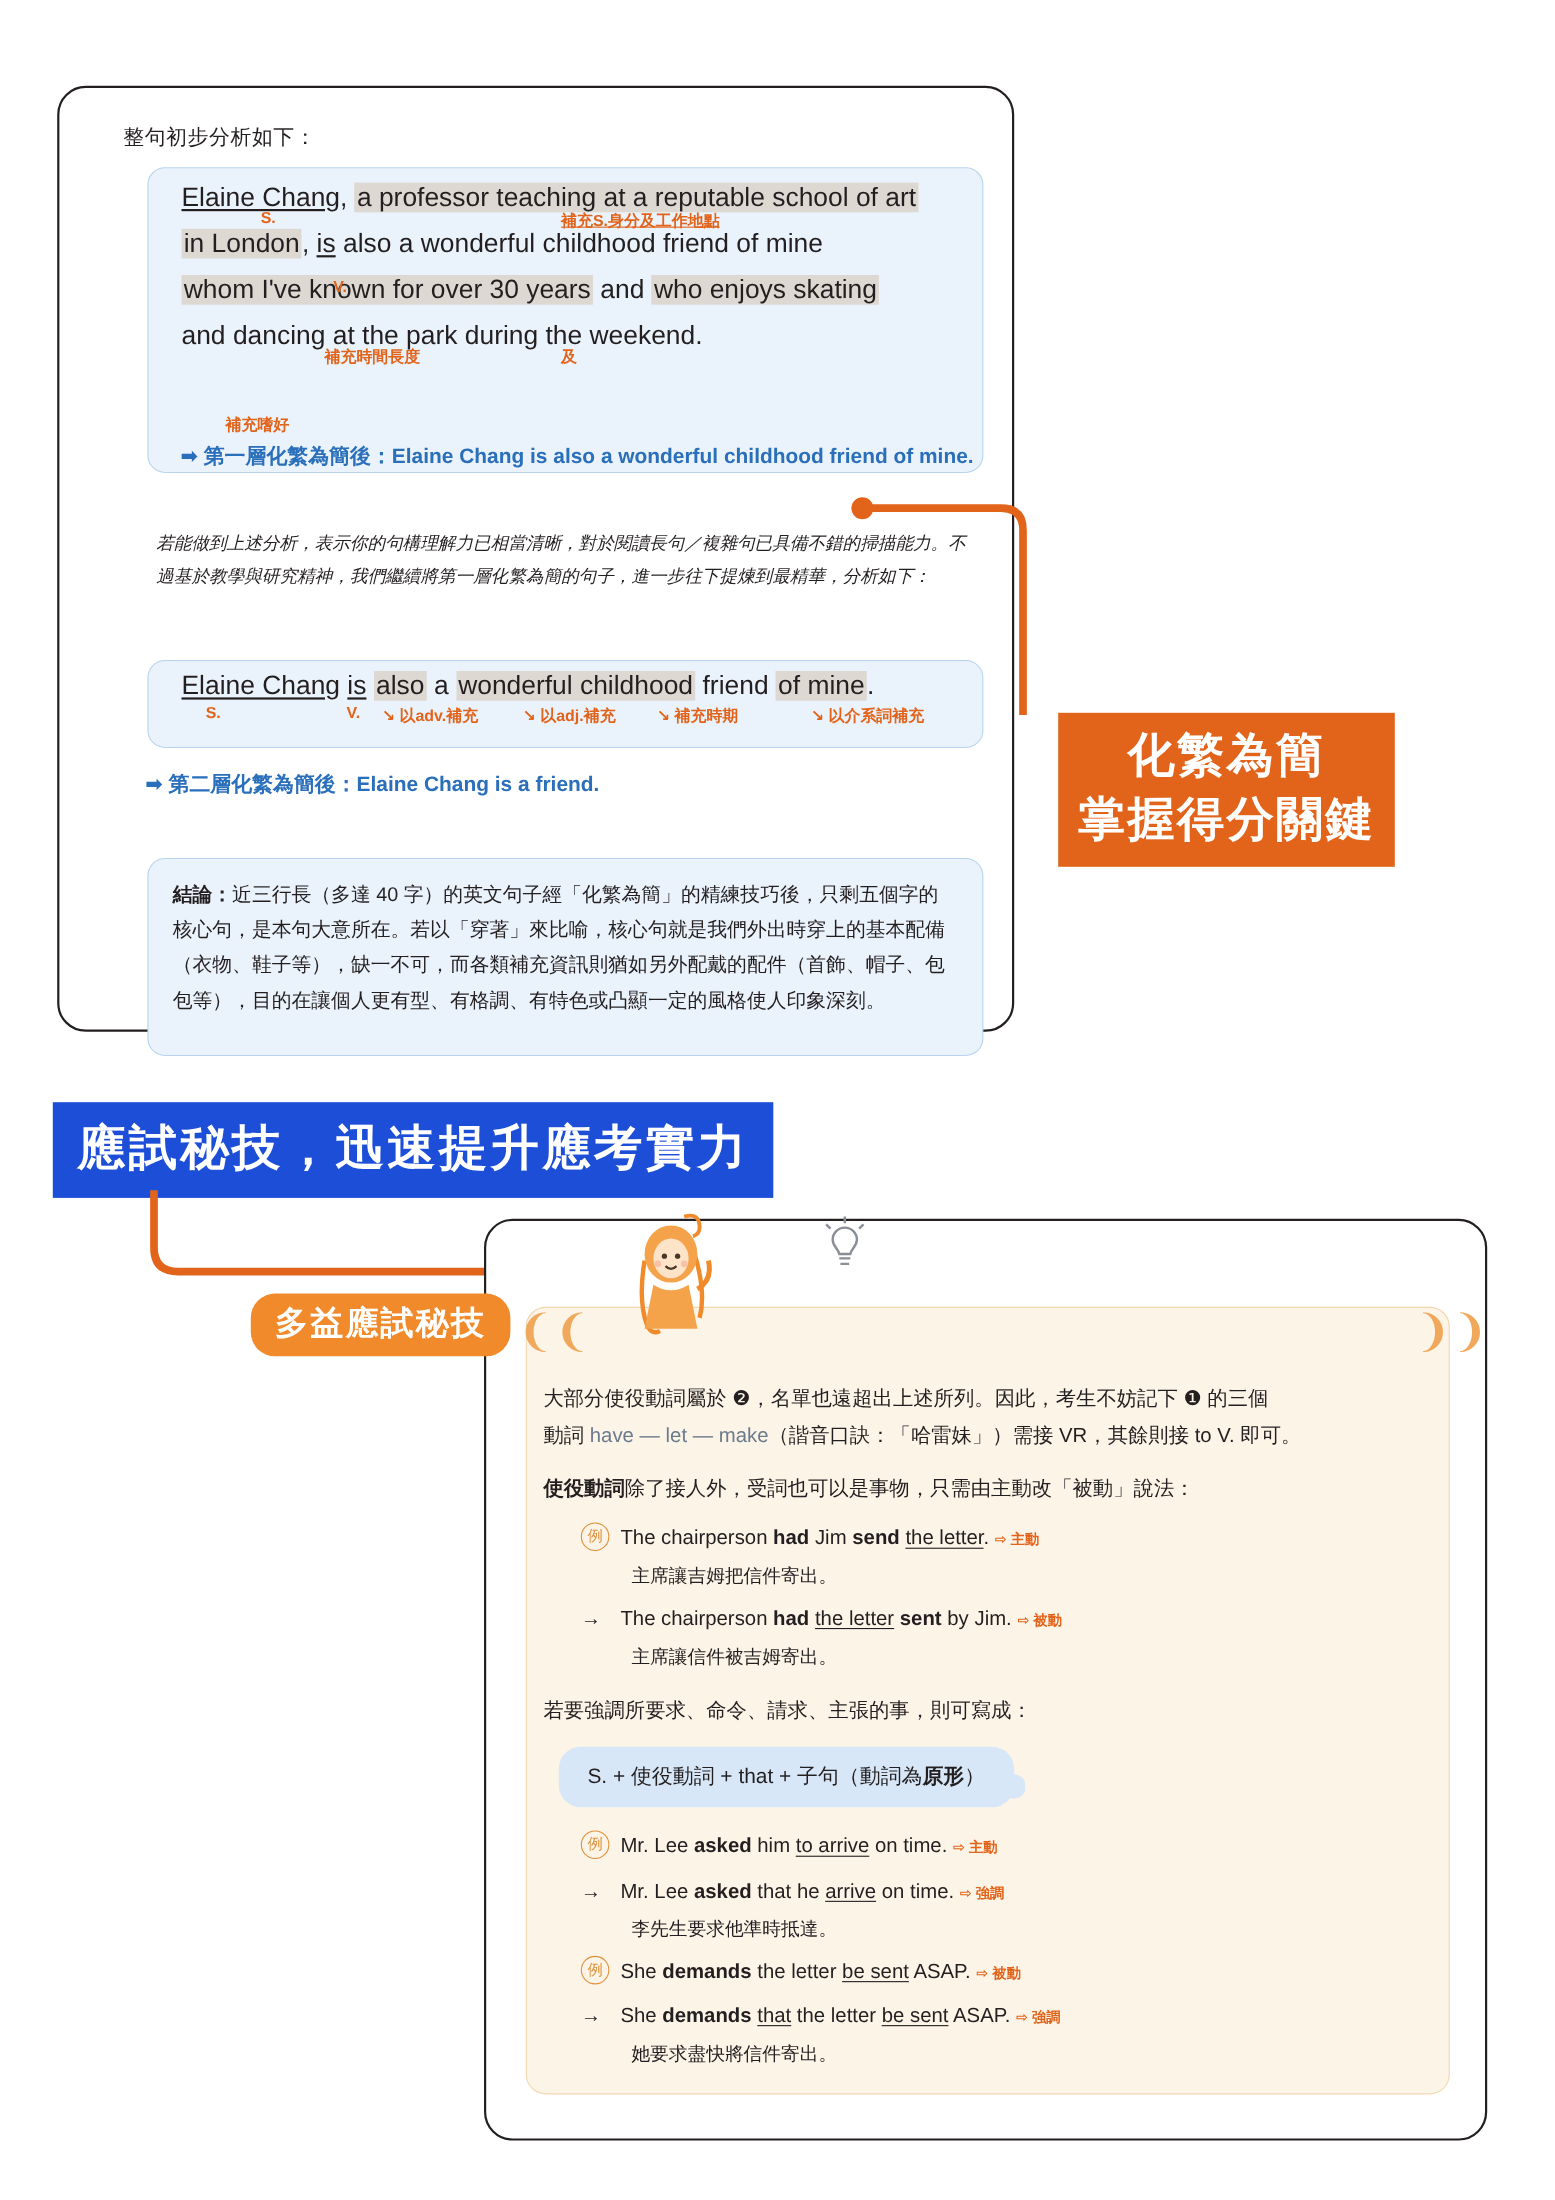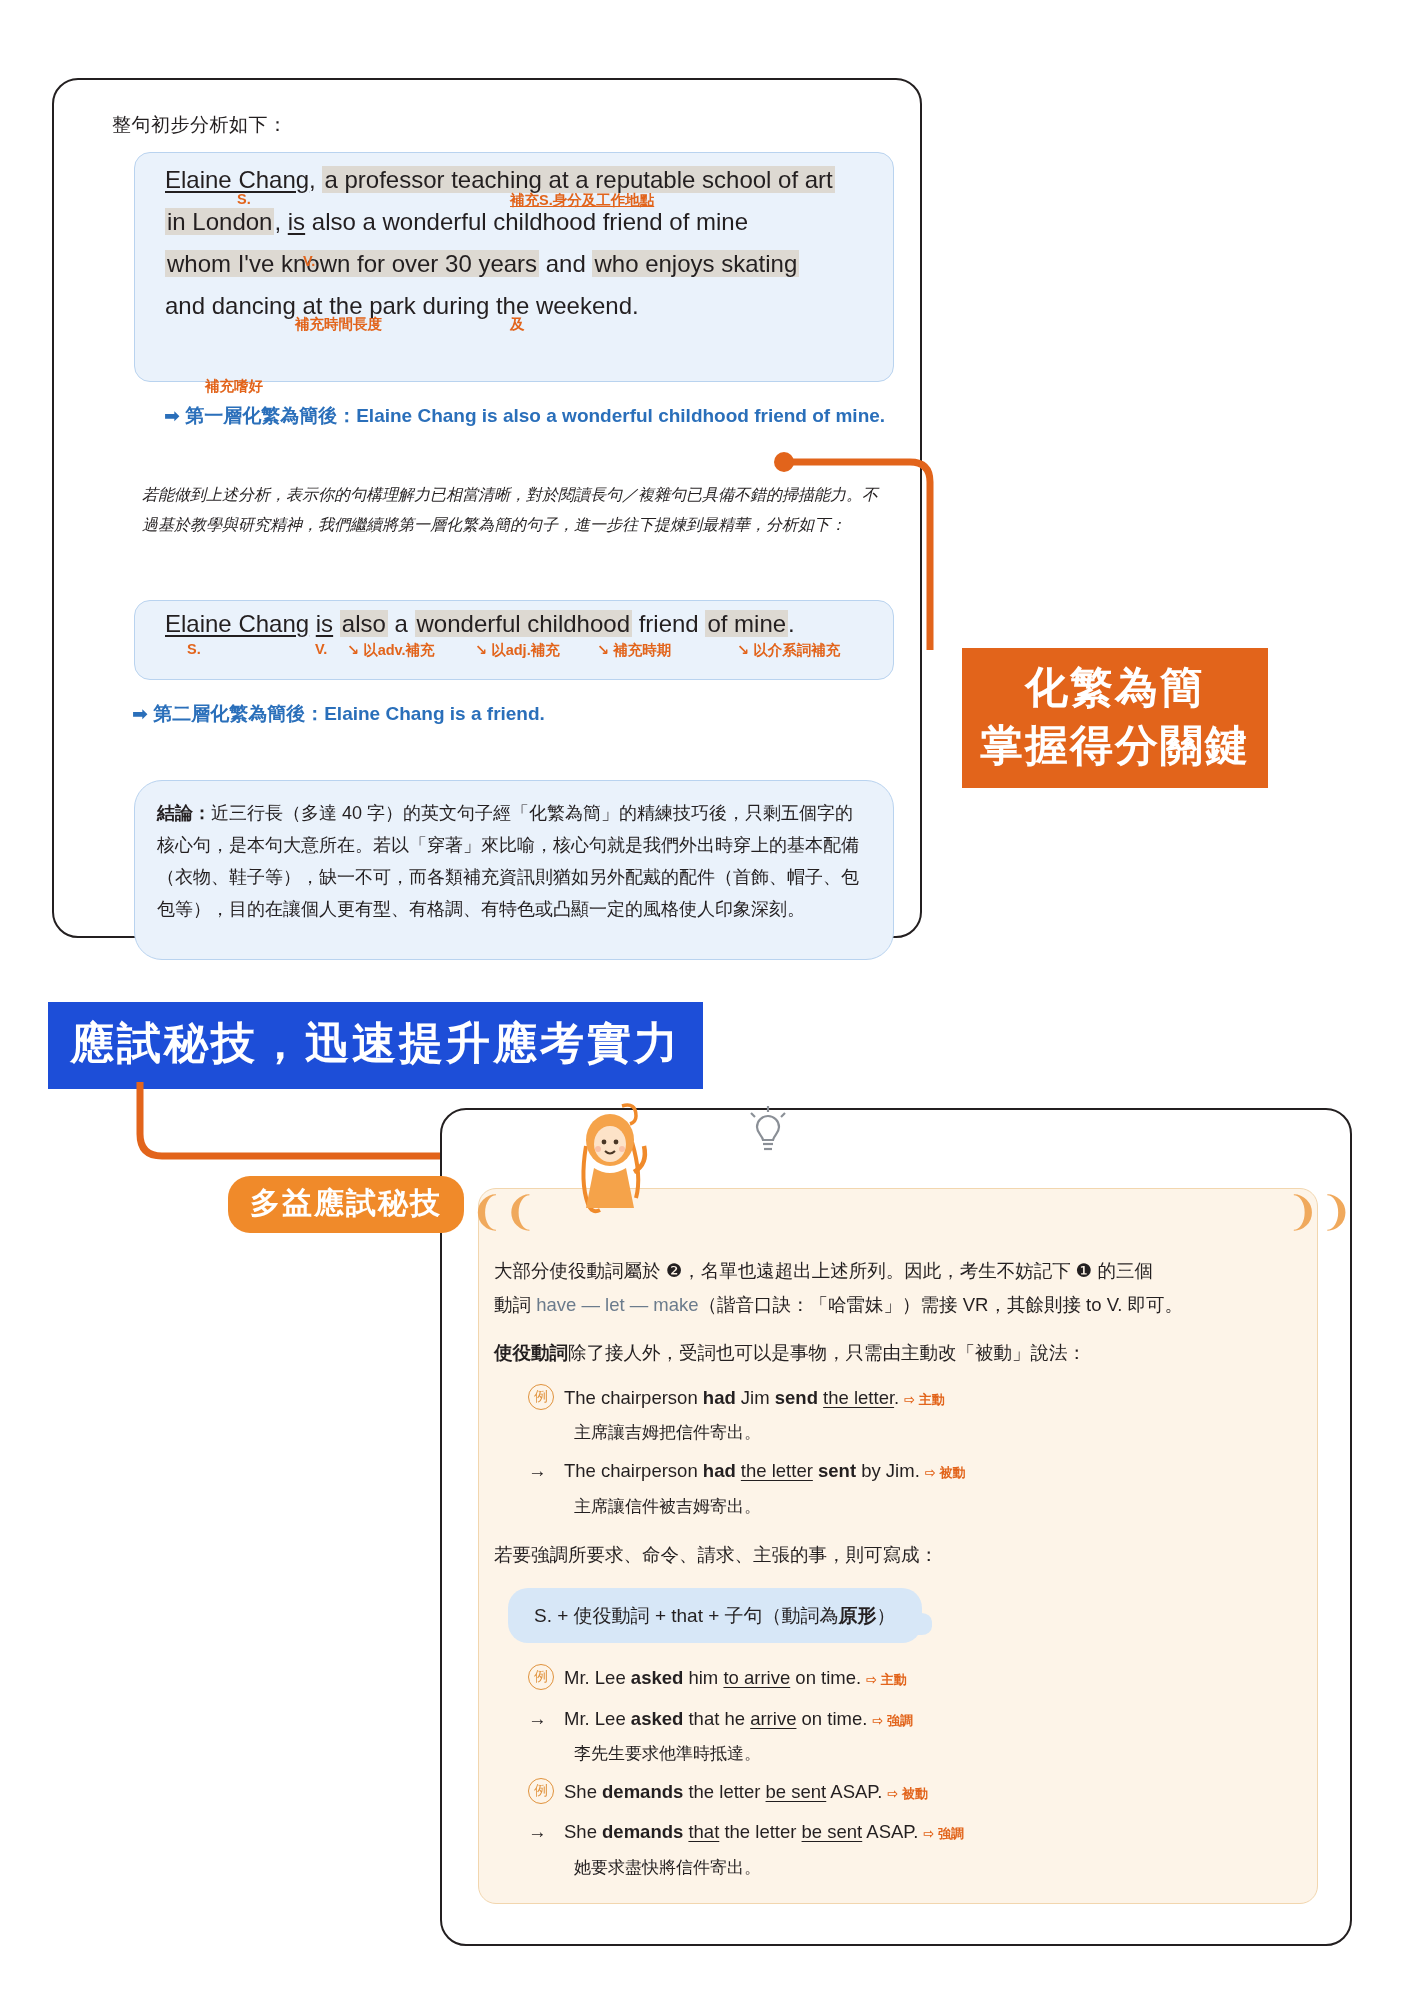--- a/index.html
+++ b/index.html
@@ -25,21 +25,21 @@
     background:#fff;
   }
   .intro-line {
     position:absolute; left:58px; top:32px;
     font-size:19px; letter-spacing:.5px;
   }
 
   
   .analysis-box {
     position:absolute; left:80px; top:72px;
-    width:760px; height:230px;
+    width:760px; height:278px;
     background:#eaf2fb;
     border:1.5px solid #b9d3ef;
     border-radius:16px;
   }
   .an-row { position:absolute; left:30px; white-space:nowrap; }
   .an-en { font-size:24px; color:#231f20; line-height:1.1; }
   .hl { background:#ddd9d2; padding:0 2px; }
   .ul { text-decoration:underline; text-underline-offset:3px; }
   .an-note {
     position:absolute; font-size:14.5px; color:#e2641b; font-weight:bold;
@@ -68,21 +68,21 @@
     background:#eaf2fb;
     border:1.5px solid #b9d3ef;
     border-radius:16px;
   }
 
   .conclusion-box {
     position:absolute; left:80px; top:700px;
     width:760px; height:180px;
     background:#eaf2fb;
     border:1.5px solid #b9d3ef;
-    border-radius:28px;
+    border-radius:16px;
     padding:16px 22px;
     font-size:18px; line-height:1.78;
   }
   .conclusion-box b { font-weight:bold; }
 
   
   .callout-right {
     position:absolute; left:962px; top:648px;
     background:#e2641b;
     color:#fff;

